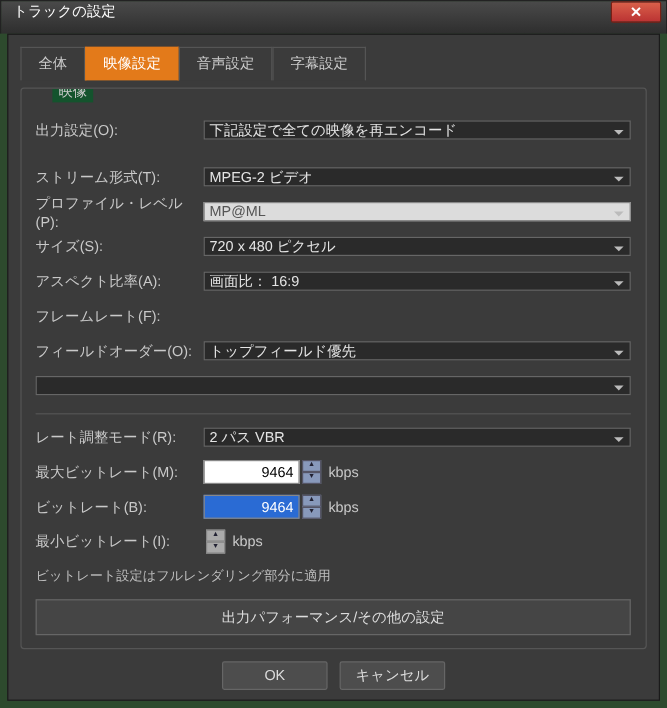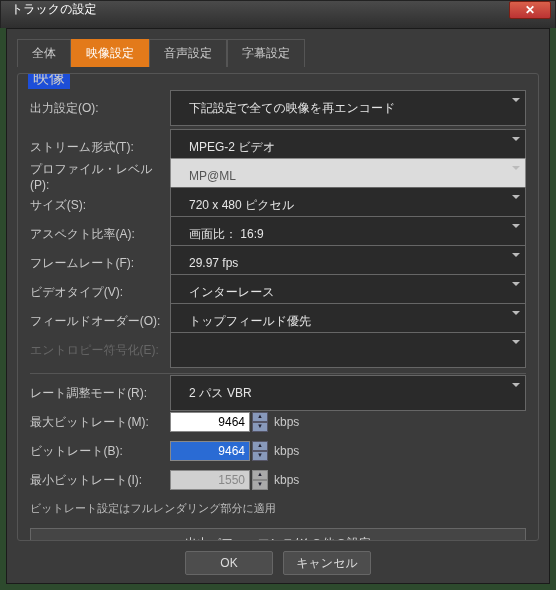--- a/index.html
+++ b/index.html
@@ -5,25 +5,25 @@
 *{box-sizing:border-box;margin:0;padding:0;font-family:"Meiryo","MS PGothic",sans-serif;font-size:12px}
 body{width:556px;height:590px;background:#2d4a2d;overflow:hidden}
 .titlebar{height:28px;background:linear-gradient(#4a4a4a,#2e2e2e);display:flex;padding:0 4px 0 10px;color:#fff;border:1px solid #222;border-bottom:none}
 .titlebar .title{flex:1}
 .titlebar .close{width:42px;height:18px;background:linear-gradient(#d9604a,#b33);border:1px solid #7a1f14;border-radius:2px;display:flex;align-items:center;justify-content:center;color:#fff;font-weight:bold;cursor:pointer}
 .dlg{position:absolute;left:6px;right:6px;top:28px;bottom:6px;background:#3b3b3b;border:1px solid #1a1a1a;padding:10px 10px 8px 10px;display:flex;flex-direction:column}
 .tabs{display:flex;gap:0;margin-bottom:6px}
 .tab{padding:5px 14px;color:#ccc;border:1px solid #555;border-bottom:none;background:#3b3b3b;cursor:pointer}
 .tab.active{background:#e37a1a;color:#fff;border-color:#e37a1a}
 .frame{flex:1;border:1px solid #555;border-radius:3px;padding:10px 12px 12px 12px;color:#c9c9c9;position:relative;overflow:auto}
-.frame-title{position:absolute;top:-6px;left:10px;background:#1d4ed8;padding:0 5px;font-size:16px}
+.frame-title{position:absolute;top:-6px;left:26px;background:#14532d;padding:0 5px;font-size:12px}
 .row{display:flex;align-items:center;height:26px;margin-top:3px}
 .row .lbl{width:140px;color:#c9c9c9}
 .row .lbl.disabled{color:#666}
-.sel{flex:1;height:36px;background:#2a2a2a;border:1px solid #666;color:#e5e5e5;padding:0 18px 0 18px;position:relative;display:flex;align-items:center;cursor:pointer}
+.sel{flex:1;height:16px;background:#2a2a2a;border:1px solid #666;color:#e5e5e5;padding:0 18px 0 4px;position:relative;display:flex;align-items:center;cursor:pointer}
 .sel.disabled{color:#777;cursor:default}
 .sel.light{background:#dcdcdc;color:#555;border-color:#888}
 .sel::after{content:"";position:absolute;right:5px;top:7px;border:4px solid transparent;border-top-color:#bbb}
 .sep{height:1px;background:#555;margin:10px 0 6px 0}
 .spin{display:flex;align-items:center}
 .spin input{width:80px;height:20px;background:#fff;border:1px solid #888;color:#000;padding:0 4px;text-align:right}
 .spin input.sel-text{background:#2a6bd4;color:#fff}
 .spin input:disabled{background:#d0d0d0;color:#888}
 .spin .btns{width:16px;height:20px;display:flex;flex-direction:column;margin-left:2px}
 .spin .btns div{flex:1;background:#8899bb;border:1px solid #556;font-size:6px;line-height:7px;text-align:center;color:#223;cursor:pointer}
@@ -75,32 +75,26 @@
     <div class="row">
       <span class="lbl">サイズ(S):</span>
       <div class="sel">720 x 480 ピクセル</div>
     </div>
     <div class="row">
       <span class="lbl">アスペクト比率(A):</span>
       <div class="sel">画面比： 16:9</div>
     </div>
     <div class="row">
       <span class="lbl">フレームレート(F):</span>
-      <div class="sel">29.97 fps</div>
-    </div>
-    <div class="row">
-      <span class="lbl">ビデオタイプ(V):</span>
-      <div class="sel">インターレース</div>
     </div>
     <div class="row">
       <span class="lbl">フィールドオーダー(O):</span>
       <div class="sel">トップフィールド優先</div>
     </div>
     <div class="row">
-      <span class="lbl disabled">エントロピー符号化(E):</span>
       <div class="sel disabled"></div>
     </div>
 
     <div class="sep"></div>
 
     <div class="row">
       <span class="lbl">レート調整モード(R):</span>
       <div class="sel">2 パス VBR</div>
     </div>
     <div class="row">
@@ -121,21 +115,20 @@
         <div class="btns">
             <div>▲</div>
             <div>▼</div>
           </div>
       </div>
       <span class="unit">kbps</span>
     </div>
     <div class="row">
       <span class="lbl">最小ビットレート(I):</span>
       <div class="spin">
-        <input disabled="" value="1550" style="">
         <div class="btns disabled">
             <div>▲</div>
             <div>▼</div>
           </div>
       </div>
       <span class="unit">kbps</span>
     </div>
 
     <div class="note">ビットレート設定はフルレンダリング部分に適用</div>
 

